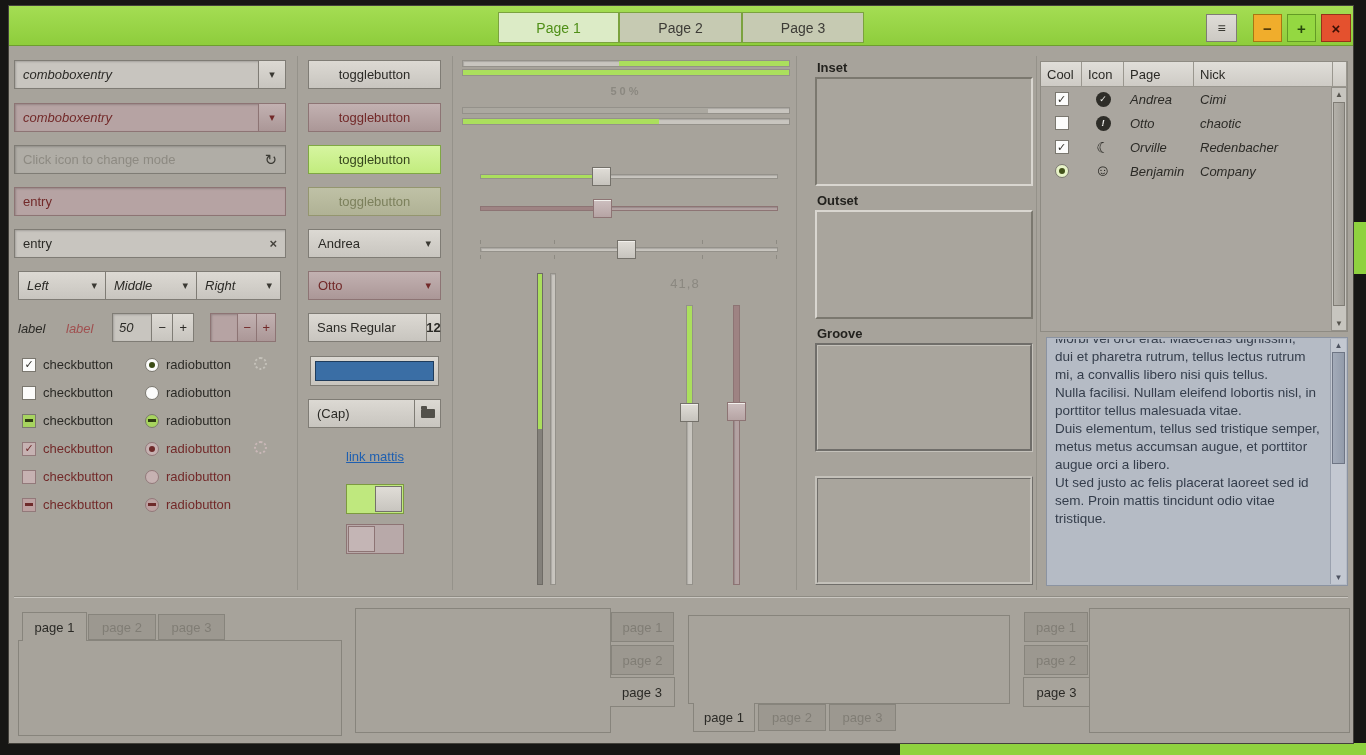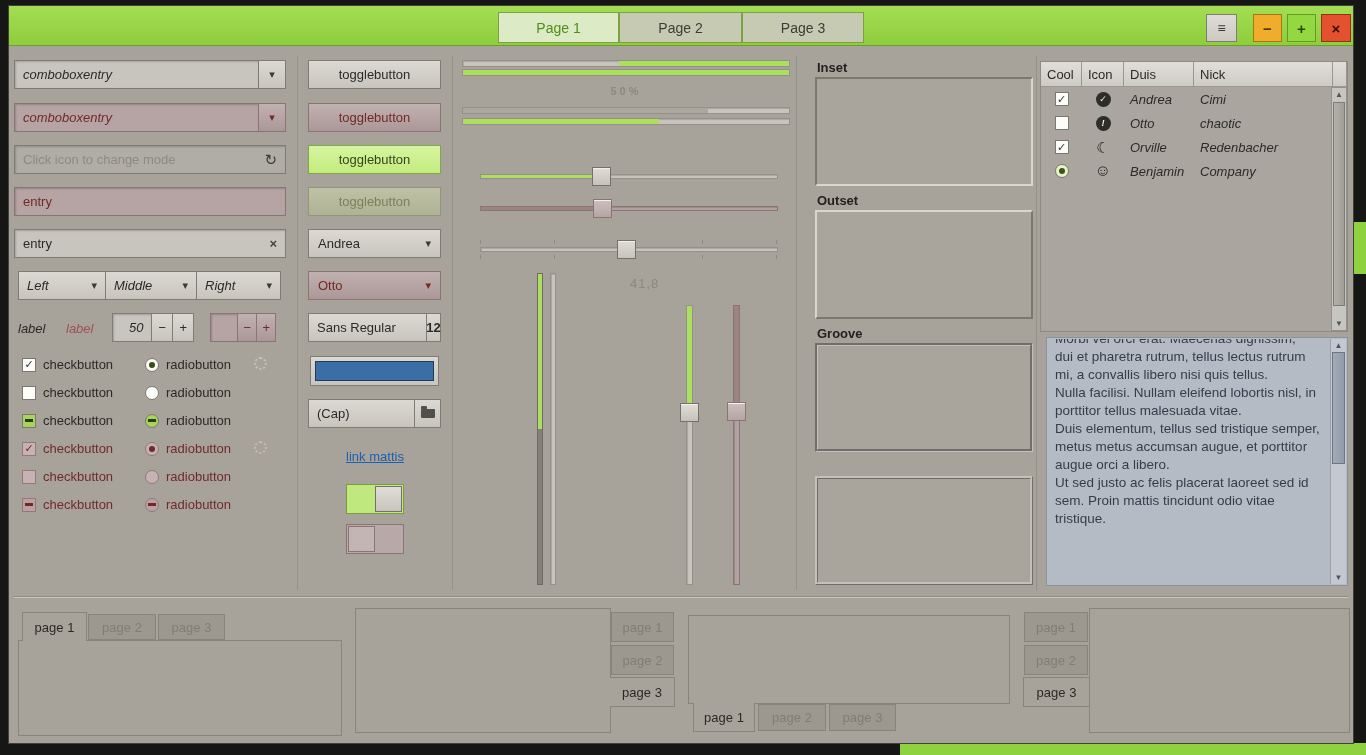--- a/index.html
+++ b/index.html
@@ -142,21 +142,21 @@
       <span class="arrow">▾</span>
     </div>
 </div>
 <div class="abs flex" style="left:18px;top:314px;height:28px">
     <span>label</span>
   </div>
 <div class="abs flex" style="left:66px;top:314px;height:28px;color:#a05050">
     <span>label</span>
   </div>
 <div class="abs flex" style="left:112px;top:313px;height:29px">
-  <div class="entry" style="width:40px;height:29px;padding:0 16px">
+  <div class="entry" style="width:40px;height:29px;padding:0 6px">
       <span>50</span>
     </div>
   <div class="btn" style="width:22px;height:29px;margin-left:-1px">
       <span>−</span>
     </div>
   <div class="btn" style="width:22px;height:29px;margin-left:-1px">
       <span>+</span>
     </div>
 </div>
 <div class="abs flex" style="left:210px;top:313px;height:29px">
@@ -314,21 +314,21 @@
     <span class="tick" style="left:222px;top:0"></span>
     <span class="tick" style="left:296px;top:0"></span>
   <div class="abs track-h" style="left:0;right:0;top:7px;height:5px"></div>
   <span class="tick" style="left:0;top:15px"></span>
     <span class="tick" style="left:74px;top:15px"></span>
     <span class="tick" style="left:148px;top:15px"></span>
     <span class="tick" style="left:222px;top:15px"></span>
     <span class="tick" style="left:296px;top:15px"></span>
   <div class="abs handle" style="left:137px;top:0"></div>
 </div>
-<div class="abs" style="left:630px;top:276px;width:110px;color:#8b8880;letter-spacing:1px"><span>41,8</span></div>
+<div class="abs" style="left:630px;top:276px;width:110px;text-align:center;color:#8b8880;letter-spacing:1px"><span>41,8</span></div>
 
 <div class="abs" style="left:537px;top:273px;width:6px;height:312px;background:#83807a;border:1px solid #6e6b65">
     <div class="abs fill-g" style="left:0;right:0;top:0;height:155px"></div>
   </div>
 <div class="abs track-h" style="left:550px;top:273px;width:6px;height:312px"></div>
 
 <div class="abs" style="left:680px;top:305px;width:19px;height:280px">
   <div class="abs track-h" style="left:6px;top:0;width:7px;height:280px">
       <div class="abs fill-g" style="left:0;right:0;top:0;height:100px"></div>
     </div>
@@ -351,21 +351,21 @@
 <div class="abs fbox b-ridge" style="left:815px;top:476px;width:218px;height:109px"></div>
 
 <div class="abs" style="left:1040px;top:61px;width:308px;height:271px;background:#aaa69f;border:1px solid #8e8b83">
   <div class="th" style="left:0;top:0;width:41px">
       <span>Cool</span>
     </div>
   <div class="th" style="left:41px;top:0;width:42px">
       <span>Icon</span>
     </div>
   <div class="th" style="left:83px;top:0;width:70px">
-      <span>Duis</span>
+      <span>Page</span>
     </div>
   <div class="th" style="left:153px;top:0;width:139px">
       <span>Nick</span>
     </div>
   <div class="th" style="left:292px;top:0;width:14px"></div>
 
   <div class="abs flex" style="left:0;top:25px;width:292px;height:24px">
     <span class="flex" style="width:41px;justify-content:center">
         <span class="cb">
           <span>✓</span>

